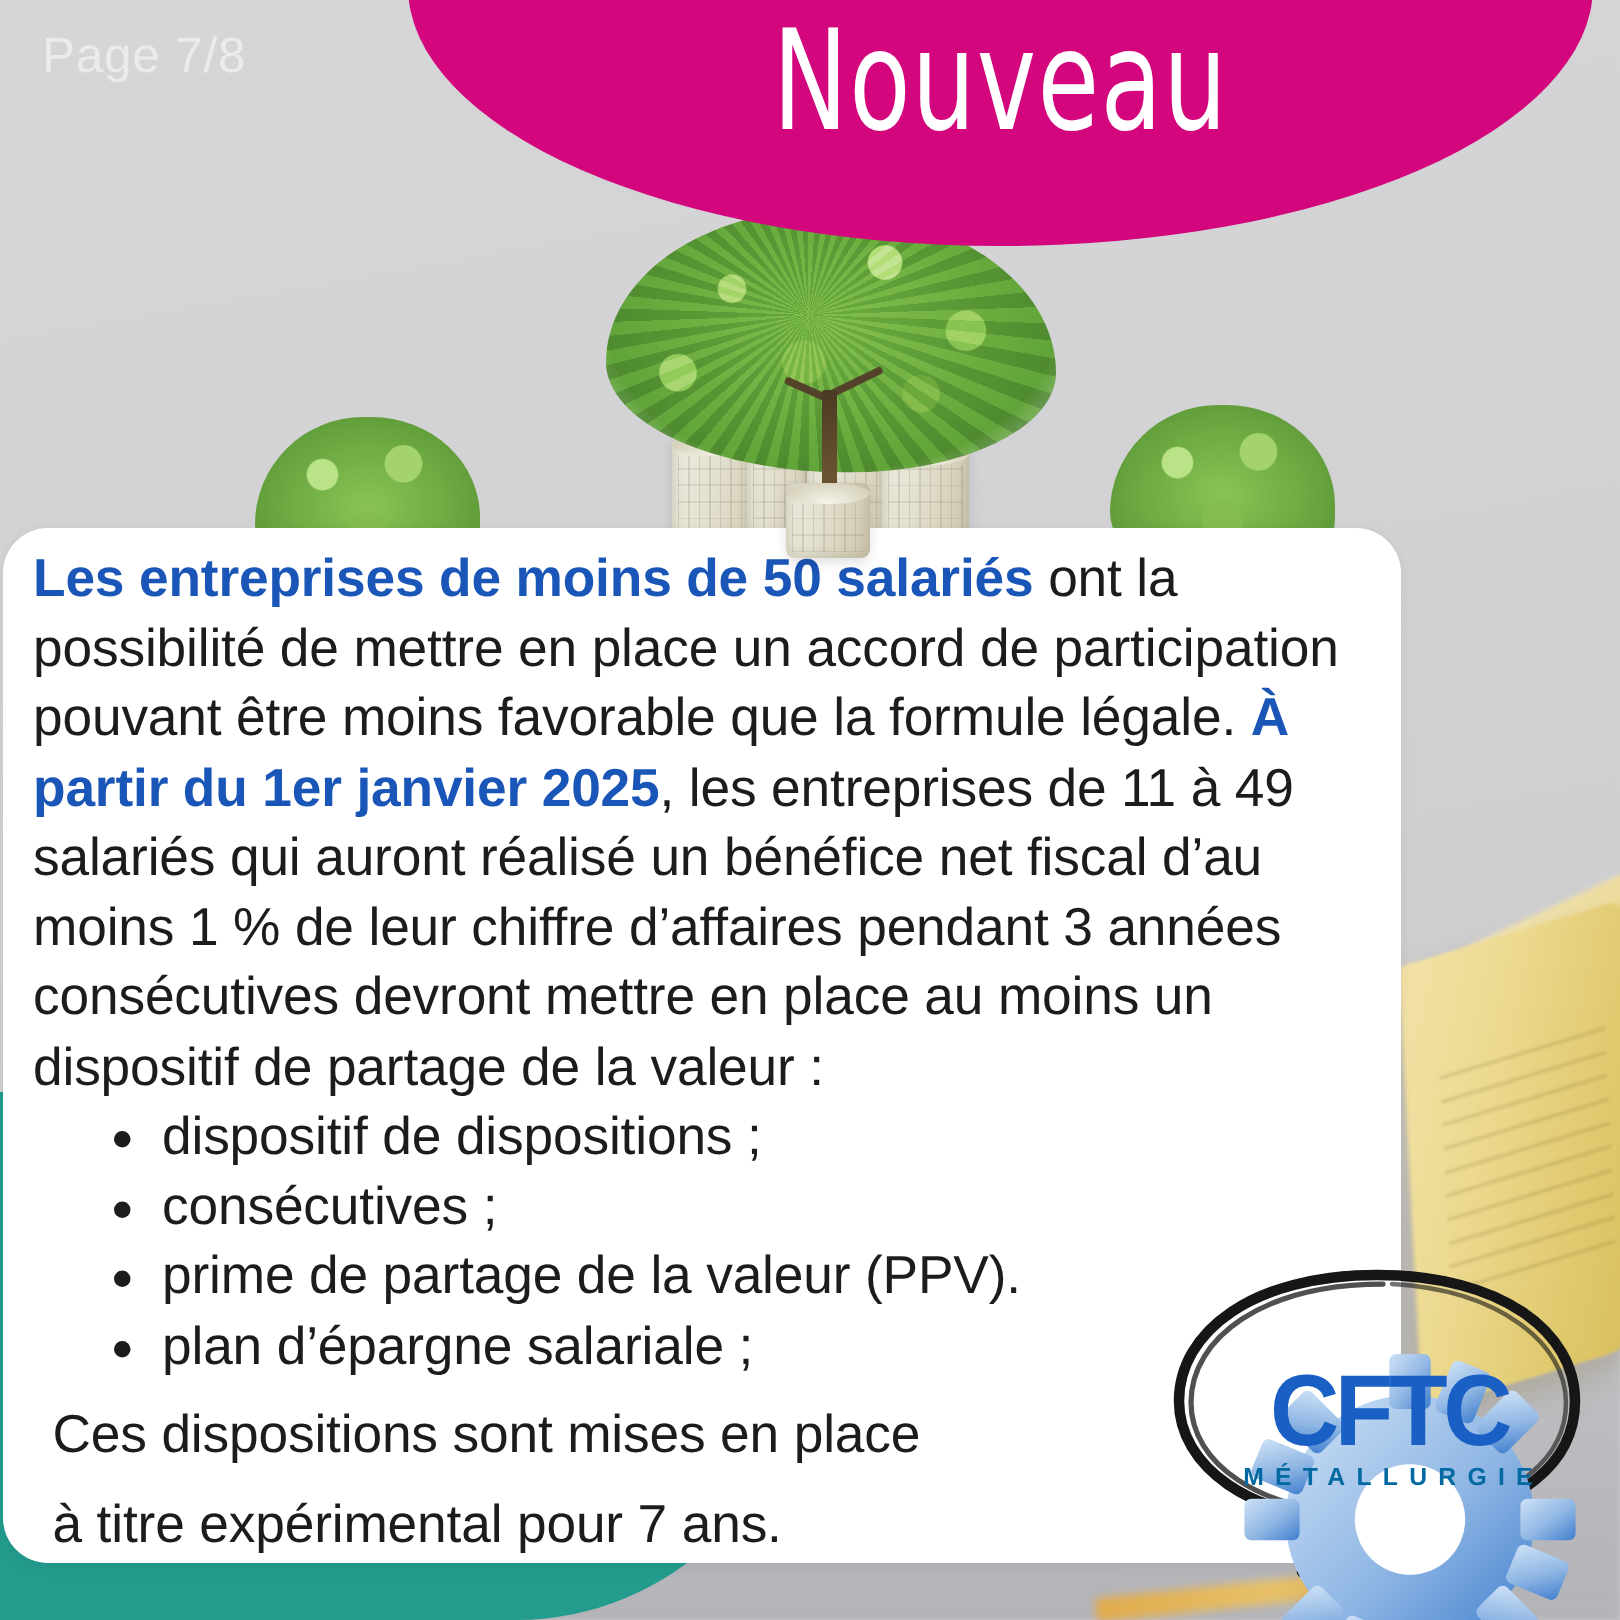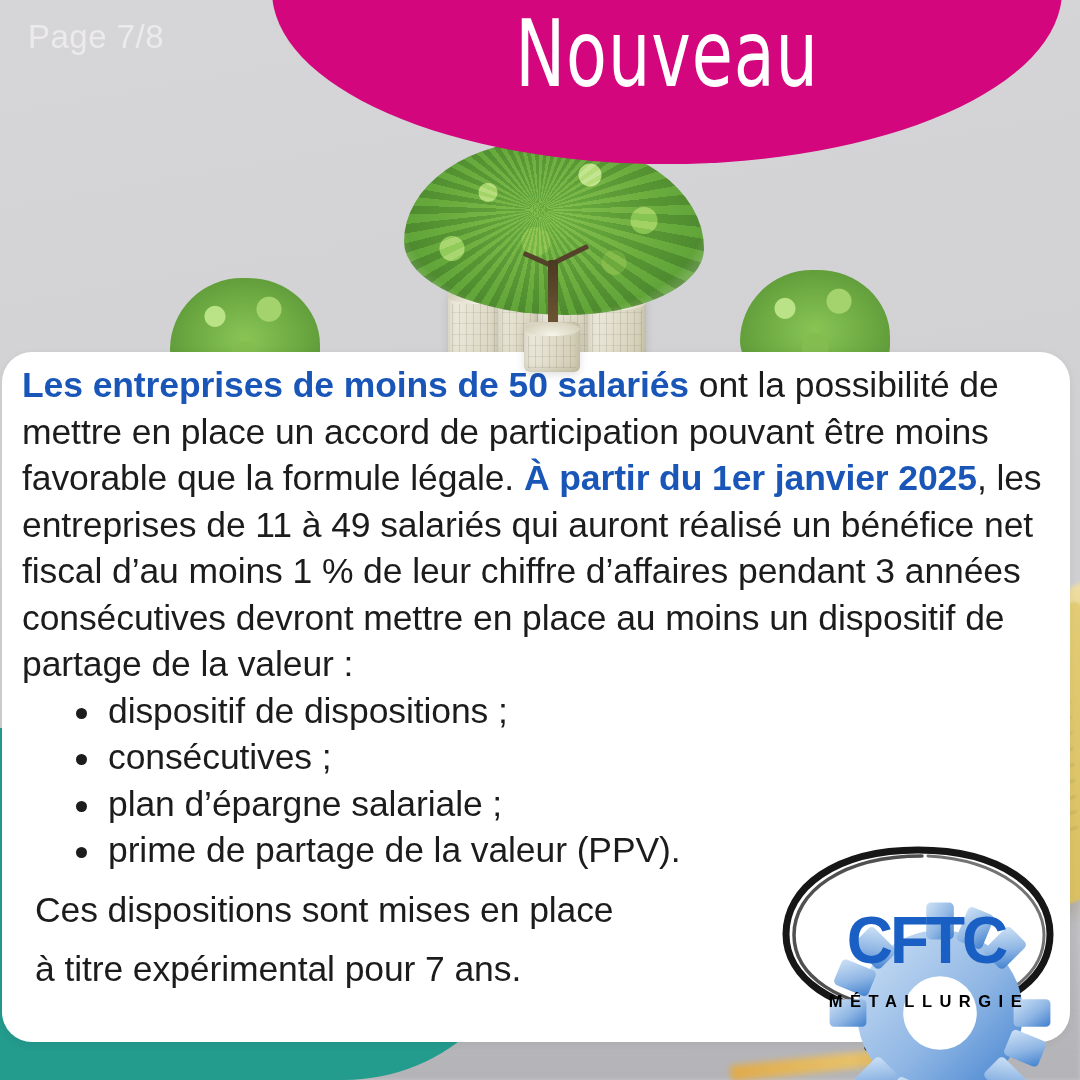--- a/index.html
+++ b/index.html
@@ -225,21 +225,21 @@
     height: 352px;
     background: #239b8d;
     border-radius: 0 0 190px 0;
   }
 
   
   .card {
     position: absolute;
     left: 2px;
     top: 352px;
-    width: 1068px;
+    width: 932px;
     height: 690px;
     background: #ffffff;
     border-radius: 30px;
     box-shadow: 0 2px 10px rgba(0,0,0,.06);
     overflow: hidden;
   }
   .card-body {
     padding: 10px 14px 0 20px;
     color: #1c1c1c;
     font-size: 35.5px;
@@ -291,25 +291,25 @@
     display: inline-block;
     color: #1a5fc4;
     font-weight: 800;
     font-size: 64px;
     line-height: 64px;
     letter-spacing: -3px;
     transform: scaleY(1.05);
   }
   .cftc-sub {
     display: block;
-    color: #000000;
+    color: #0369a1;
     font-size: 16.5px;
     letter-spacing: 7.5px;
     font-weight: 700;
-    margin-top: 20px;
+    margin-top: 4px;
     padding-left: 6px;
   }
   .gear {
     position: absolute;
     left: 22px;
     top: 62px;
     width: 80px;
     height: 80px;
   }
 </style>
@@ -351,22 +351,22 @@
 
   <div class="teal-shape"></div>
 
   <div class="card">
     <div class="card-body">
       <p class="para"><span class="hl">Les entreprises de moins de 50 salariés</span><span> ont la possibilité de mettre en place un accord de participation pouvant être moins favorable que la formule légale. </span><span class="hl">À partir du 1er janvier 2025</span><span>, les entreprises de 11 à 49 salariés qui auront réalisé un bénéfice net fiscal d’au moins 1 % de leur chiffre d’affaires pendant 3 années consécutives devront mettre en place au moins un dispositif de partage de la valeur :</span></p>
 
       <ul class="bullets">
         <li><span class="dot"></span><span>dispositif de dispositions ;</span></li>
         <li><span class="dot"></span><span>consécutives ;</span></li>
+        <li><span class="dot"></span><span>prime de partage de la valeur (PPV).</span></li>
         <li><span class="dot"></span><span>plan d’épargne salariale ;</span></li>
-        <li><span class="dot"></span><span>prime de partage de la valeur (PPV).</span></li>
       </ul>
 
       <p class="closing">Ces dispositions sont mises en place</p>
       <p class="closing">à titre expérimental pour 7 ans.</p>
     </div>
   </div>
 
   <div class="logo">
     <svg viewBox="0 0 292 230">
       <path d="M146 14

